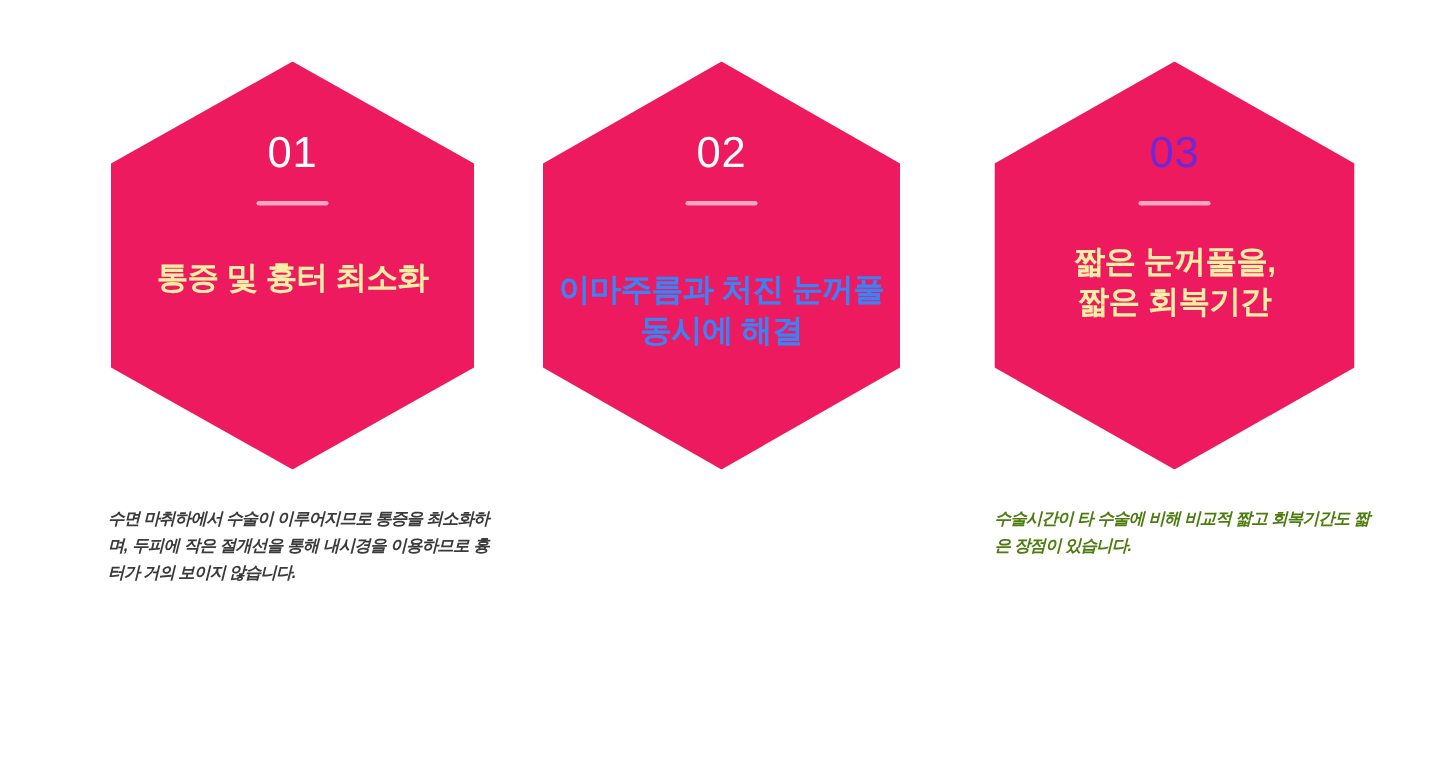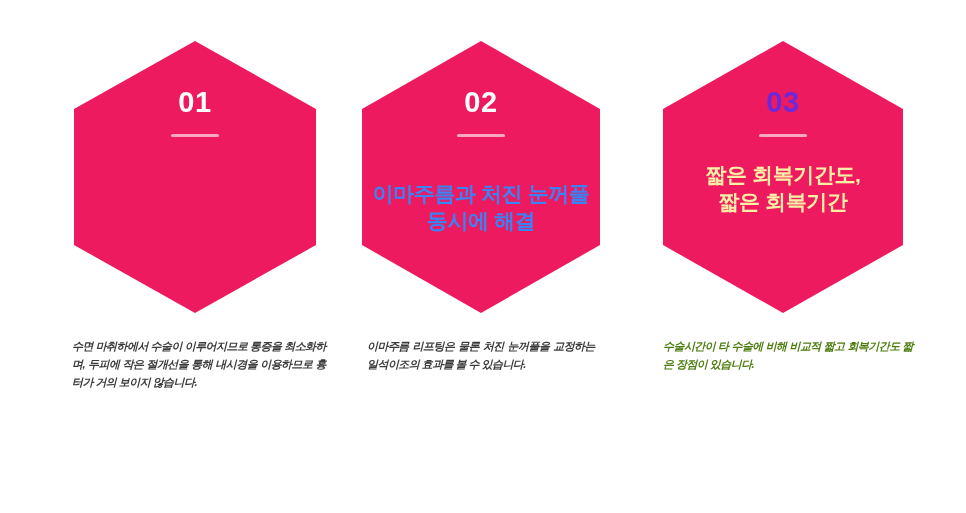--- a/index.html
+++ b/index.html
@@ -49,21 +49,21 @@
     display: flex;
     flex-direction: column;
     align-items: center;
     pointer-events: none;
   }
 
   .hex-number {
     margin-top: 47px;
     color: #ffffff;
     font-size: 29px;
-    font-weight: bold;
+    font-weight: normal;
     letter-spacing: 0.5px;
     line-height: 1;
     font-family: "Liberation Sans", sans-serif;
   }
 
   .hex-divider {
     margin-top: 17px;
     width: 48px;
     height: 3px;
     background: rgba(255,255,255,0.62);
@@ -109,48 +109,48 @@
 <div id="stage" style="background: rgb(255, 255, 255);">
 
   <div class="column col-1">
     <div class="hex-wrap">
       <svg class="hex-svg" viewBox="0 0 242 272" preserveAspectRatio="none">
         <path d="M121 0 L242 68 L242 204 L121 272 L0 204 L0 68 Z" fill="#ee1a5f" stroke="none"></path>
       </svg>
       <div class="hex-content">
         <div class="hex-number" style="color: rgb(255, 255, 255);">01</div>
         <div class="hex-divider"></div>
+        <div class="hex-title" style="color: rgb(250, 239, 165);">통증 및 흉터 최소화</div>
       </div>
     </div>
     <div class="caption" style="color: rgb(59, 59, 59);">수면 마취하에서 수술이 이루어지므로 통증을 최소화하며, 두피에 작은 절개선을 통해 내시경을 이용하므로 흉터가 거의 보이지 않습니다.</div>
   </div>
 
   <div class="column col-2">
     <div class="hex-wrap">
       <svg class="hex-svg" viewBox="0 0 242 272" preserveAspectRatio="none">
         <path d="M121 0 L242 68 L242 204 L121 272 L0 204 L0 68 Z" fill="#ee1a5f" stroke="none"></path>
       </svg>
       <div class="hex-content">
         <div class="hex-number" style="color: rgb(255, 255, 255);">02</div>
         <div class="hex-divider"></div>
         <div class="hex-title" style="color: #3b82f6; margin-top: 44px;">이마주름과 처진 눈꺼풀
 동시에 해결</div>
       </div>
     </div>
-    <div class="caption" style="color: rgb(59, 59, 59);">이마주름 리프팅은 물론 처진 눈꺼풀을 교정하는 일석이조의 효과를 볼 수 있습니다.</div>
   </div>
 
   <div class="column col-3">
     <div class="hex-wrap">
       <svg class="hex-svg" viewBox="0 0 242 272" preserveAspectRatio="none">
         <path d="M121 0 L242 68 L242 204 L121 272 L0 204 L0 68 Z" fill="#ee1a5f" stroke="none"></path>
       </svg>
       <div class="hex-content">
         <div class="hex-number" style="color: #6d28d9;">03</div>
         <div class="hex-divider"></div>
-        <div class="hex-title" style="color: rgb(250, 239, 165);">짧은 회복기간도,
+        <div class="hex-title" style="color: rgb(250, 239, 165);">짧은 눈꺼풀을,
 짧은 회복기간</div>
       </div>
     </div>
     <div class="caption" style="color: #4d7c0f;">수술시간이 타 수술에 비해 비교적 짧고 회복기간도 짧은 장점이 있습니다.</div>
   </div>
 
 </div>
 
 </body></html>

